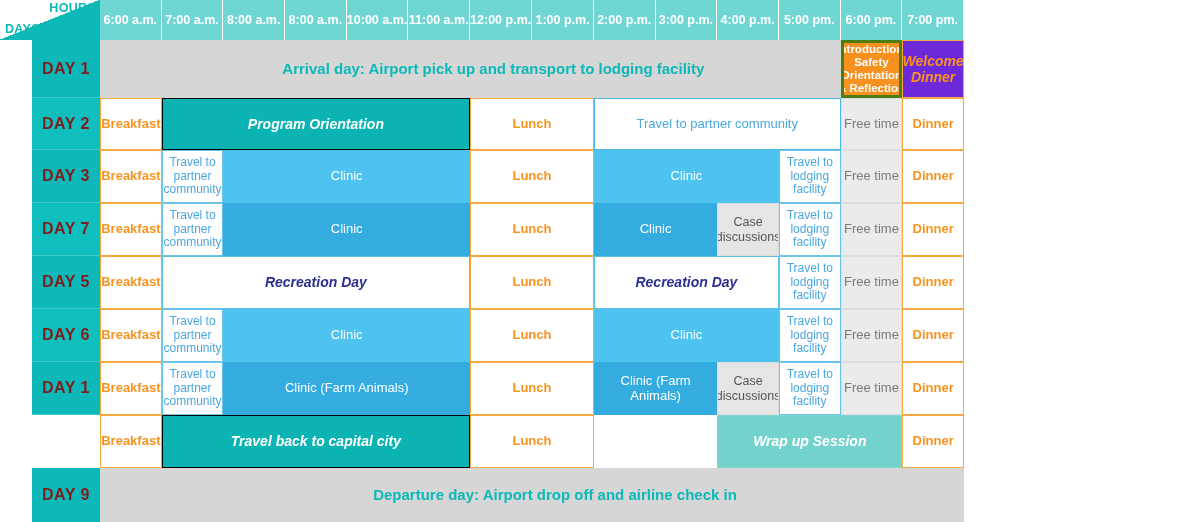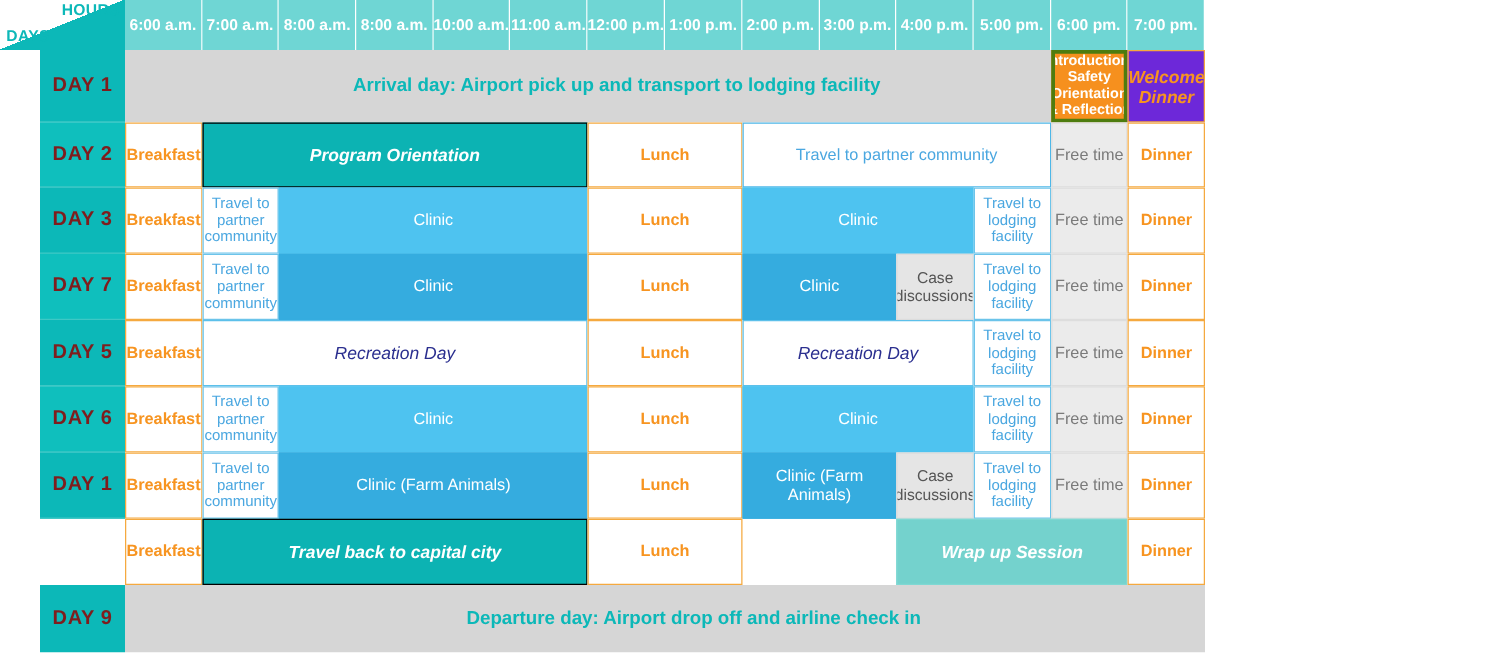--- a/index.html
+++ b/index.html
@@ -81,21 +81,21 @@
   .c-meal    { background: #ffffff; color: #f79420; font-weight: bold; font-size: 13px;
                border: 1px solid #f5a93f; }
   .c-mealw   { background: #6d28d9; color: #f79420; font-weight: bold; font-style: italic; font-size: 14px;
                border: 1px solid #f5a93f; }
   .c-bluelt  { background: #4ec3f0; color: #ffffff; font-size: 13px; border: 1px solid #4ec3f0; }
   .c-bluemd  { background: #35acdf; color: #ffffff; font-size: 13px; border: 1px solid #35acdf; }
   .c-white   { background: #ffffff; color: #4aa7e0; font-size: 12px;
                border: 1px solid #6cc4ea; }
   .c-whiteb  { background: #ffffff; color: #4aa7e0; font-size: 13px;
                border: 1px solid #4eb7e8; }
-  .c-nav     { background: #ffffff; color: #2b2f8f; font-weight: normal; font-style: italic; font-size: 14px;
+  .c-nav     { background: #ffffff; color: #2b2f8f; font-weight: bold; font-style: italic; font-size: 14px;
                border: 1px solid #5cc0ea; }
   .c-case    { background: #e5e5e5; color: #555555; font-size: 12.5px;
                border: 1px solid #dcdcdc; }
   .c-free    { background: #ebebeb; color: #7a7a7a; font-size: 13px;
                border: 1px solid #dddddd; }
 </style>
 </head>
 <body>
 
 <div id="sched">

